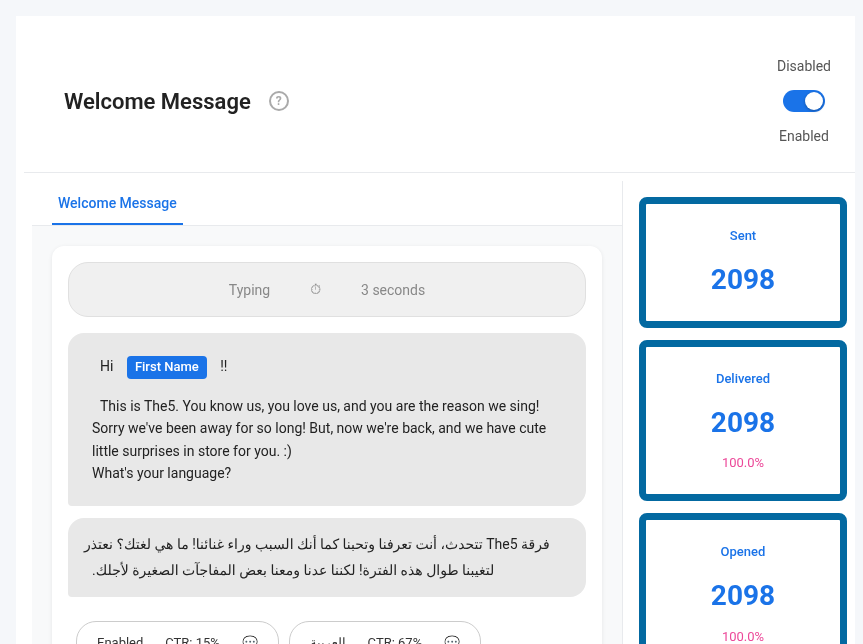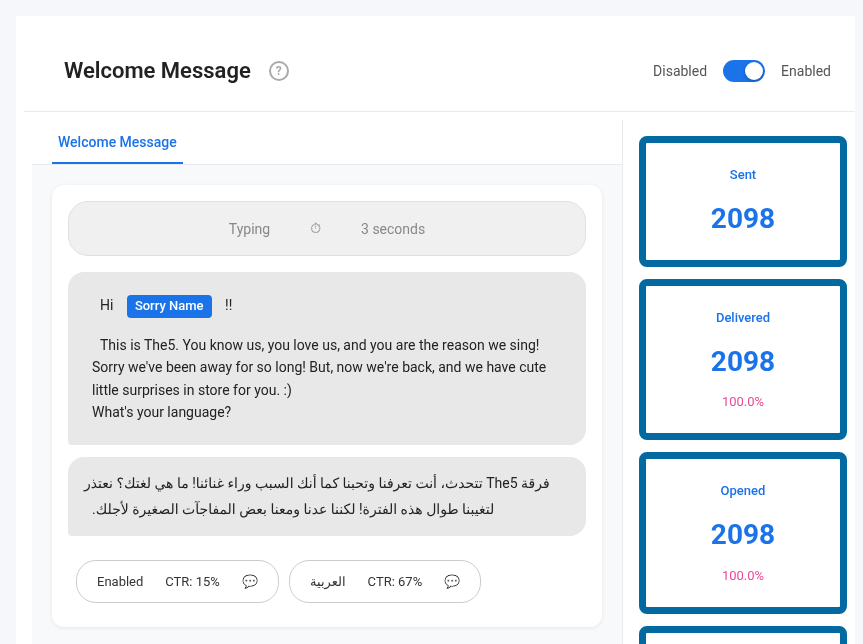--- a/index.html
+++ b/index.html
@@ -51,20 +51,21 @@
       color: #aaa;
       font-size: 12px;
       font-weight: 700;
       cursor: pointer;
     }
 
     .toggle-group {
       display: flex;
       align-items: center;
       gap: 8px;
+      flex-direction: column;
     }
 
     .toggle-label {
       font-size: 14px;
       color: #555;
     }
 
     .toggle-switch {
       position: relative;
       width: 42px;
@@ -291,21 +292,21 @@
         <div class="chat-wrapper">
 
           <div class="typing-bubble">
             <span>Typing</span>
             <span class="clock-icon">⏱</span>
             <span>3 seconds</span>
           </div>
 
           <div class="message-bubble">
             <div>
-              <span>Hi </span><span class="first-name-badge">Sorry Name</span><span> !!</span>
+              <span>Hi </span><span class="first-name-badge">First Name</span><span> !!</span>
             </div>
             <div style="white-space: pre-line;"><span>This is The5. You know us, you love us, and you are the reason we sing! Sorry we've been away for so long! But, now we're back, and we have cute little surprises in store for you. :)
 What's your language?</span></div>
           </div>
 
           <div class="message-bubble message-arabic">
             <span>فرقة The5 تتحدث، أنت تعرفنا وتحبنا كما أنك السبب وراء غنائنا! ما هي لغتك؟ نعتذر لتغيبنا طوال هذه الفترة! لكننا عدنا ومعنا بعض المفاجآت الصغيرة لأجلك.</span>
           </div>
 
           <div class="ctr-row">

